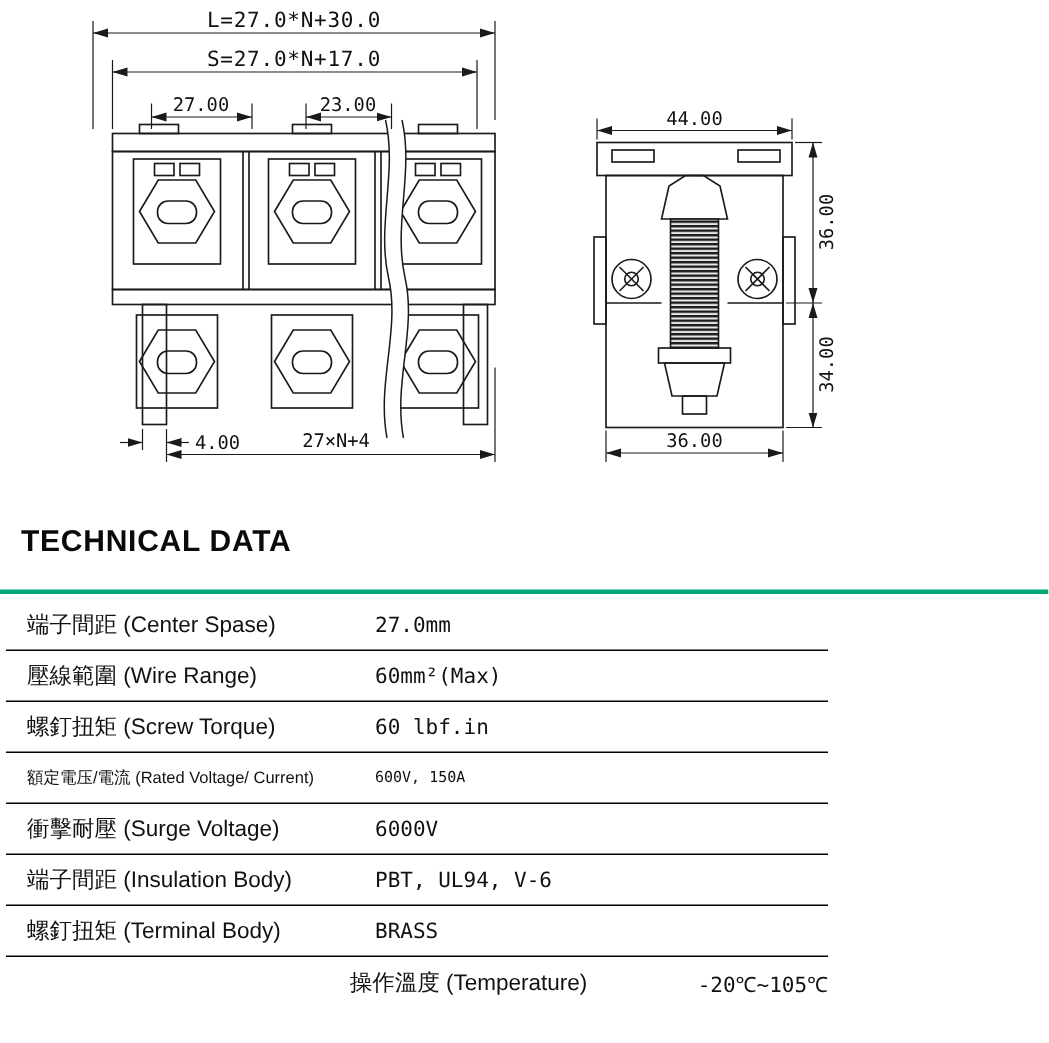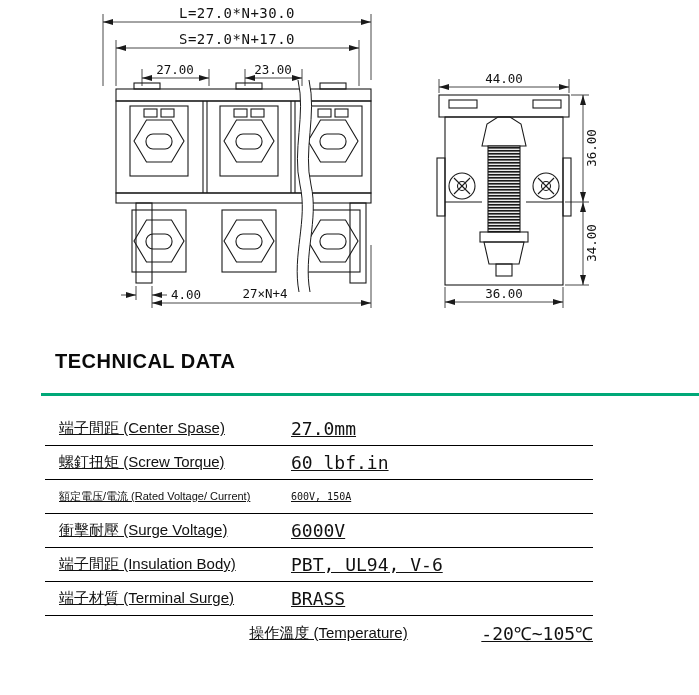--- a/index.html
+++ b/index.html
@@ -1,28 +1,28 @@
 <!DOCTYPE html>
 <html><head>
 <meta charset="utf-8">
 <style>
   html,body{margin:0;padding:0;background:#ffffff;}
   body{width:699px;height:695px;overflow:hidden;font-family:"Liberation Sans",sans-serif;color:#111;}
-  .page{position:relative;width:556px;height:695px;background:#fff;padding-left:41px;}
+  .page{position:relative;width:556px;height:695px;background:#fff;}
   svg.drawing{display:block;}
   svg text{font-family:"DejaVu Sans Mono","Liberation Mono",monospace;font-size:12.5px;fill:#111;stroke:none;}
   svg text.dim-main{font-size:14px;letter-spacing:0.5px;}
   .tech{margin-top:8px;}
   .tech-title{font-size:20px;font-weight:bold;letter-spacing:0.5px;margin:0 0 20px 14px;color:#0a0a0a;}
   .accent-rule{height:3px;background:#00a878;width:699px;}
-  .spec-table{margin:16px 4px 0 4px;text-decoration:underline;}
+  .spec-table{margin:4px 4px 0 4px;}
   .spec-row{display:flex;align-items:center;height:34px;border-bottom:1px solid #000;padding-left:14px;box-sizing:border-box;}
   .spec-row.last{border-bottom:none;justify-content:flex-end;}
   .spec-label{width:232px;font-size:15px;white-space:nowrap;}
-  .spec-value{font-family:"DejaVu Sans Mono","Liberation Mono",monospace;font-size:18px;white-space:nowrap;}
+  .spec-value{font-family:"DejaVu Sans Mono","Liberation Mono",monospace;font-size:14px;white-space:nowrap;}
   .spec-row.condensed .spec-label{font-size:11px;}
   .spec-row.condensed .spec-value{font-size:10px;}
 </style>
 </head>
 <body>
 
 <div class="page">
 
   <svg class="drawing" width="699" height="342" viewBox="0 0 699 342">
     <defs>
@@ -180,37 +180,41 @@
   <div class="tech">
     <div class="tech-title">TECHNICAL DATA</div>
     <div class="accent-rule"></div>
 
     <div class="spec-table">
       <div class="spec-row">
         <div class="spec-label">端子間距 (Center Spase)</div>
         <div class="spec-value">27.0mm</div>
       </div>
       <div class="spec-row">
+        <div class="spec-label">壓線範圍 (Wire Range)</div>
+        <div class="spec-value">60mm²(Max)</div>
+      </div>
+      <div class="spec-row">
         <div class="spec-label">螺釘扭矩 (Screw Torque)</div>
         <div class="spec-value">60 lbf.in</div>
       </div>
       <div class="spec-row condensed">
         <div class="spec-label">額定電压/電流 (Rated Voltage/ Current)</div>
         <div class="spec-value">600V, 150A</div>
       </div>
       <div class="spec-row">
         <div class="spec-label">衝擊耐壓 (Surge Voltage)</div>
         <div class="spec-value">6000V</div>
       </div>
       <div class="spec-row">
         <div class="spec-label">端子間距 (Insulation Body)</div>
         <div class="spec-value">PBT, UL94, V-6</div>
       </div>
       <div class="spec-row">
-        <div class="spec-label">端子材質 (Terminal Surge)</div>
+        <div class="spec-label">螺釘扭矩 (Terminal Body)</div>
         <div class="spec-value">BRASS</div>
       </div>
       <div class="spec-row last">
         <div class="spec-label">操作溫度 (Temperature)</div>
         <div class="spec-value">-20℃~105℃</div>
       </div>
     </div>
   </div>
 
 </div>

